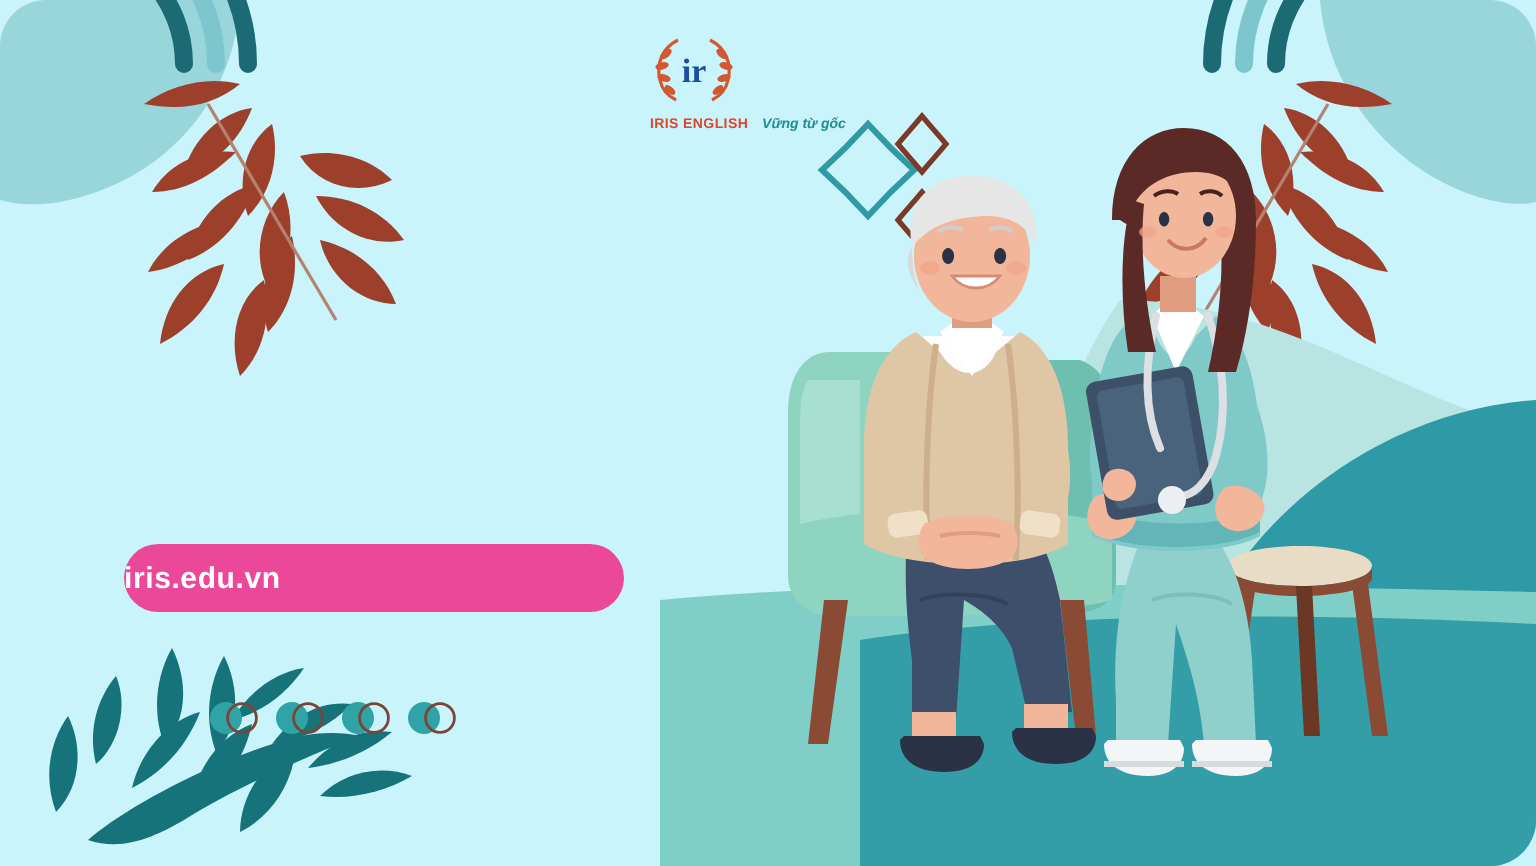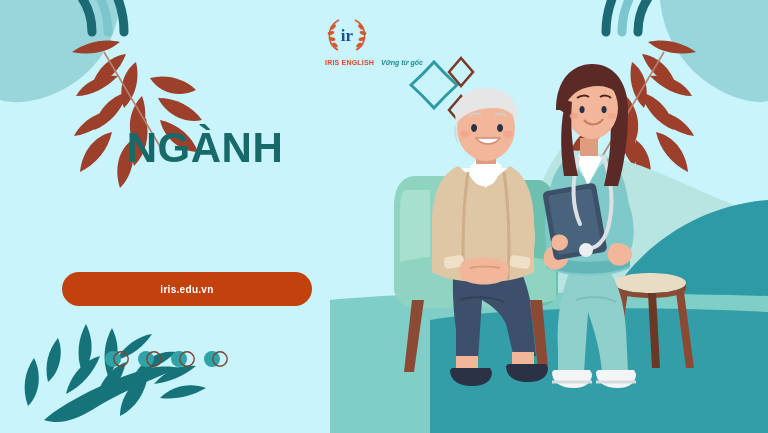--- a/index.html
+++ b/index.html
@@ -4,20 +4,21 @@
 <style>
   html,body{margin:0;padding:0;}
   body{
     width:768px;height:433px;overflow:hidden;
     font-family:"Liberation Sans", sans-serif;
     background:#c9f4fb;
   }
   .canvas{
     position:relative;width:768px;height:433px;overflow:hidden;
     background:#c9f4fb;
+    border-radius:23px;
   }
   .layer{position:absolute;inset:0;}
   svg{display:block;}
 
   
   .logo{
     position:absolute;left:325px;top:16px;width:125px;height:56px;
     display:flex;align-items:flex-start;gap:4px;
   }
   .logo-mark{width:44px;height:36px;flex:0 0 auto;}
@@ -47,23 +48,23 @@
     font-size:42px;
     line-height:47px;
     letter-spacing:.5px;
   }
   .headline .l1{display:block;}
   .headline .l2{display:block;}
 
   
   .pill{
     position:absolute;left:62px;top:272px;width:250px;height:34px;
-    background:#c2410c;border-radius:17px;
-    display:flex;align-items:center;justify-content:center;
-    color:#ffffff;font-size:10px;font-weight:bold;letter-spacing:.3px;
+    background:#ec4899;border-radius:17px;
+    display:flex;align-items:center;justify-content:flex-start;
+    color:#ffffff;font-size:15px;font-weight:bold;letter-spacing:.3px;
   }
 
   
   .dots{
     position:absolute;left:104px;top:350px;
     display:flex;gap:7px;align-items:center;
   }
   .dotpair{position:relative;width:26px;height:18px;}
 </style>
 </head>
@@ -276,21 +277,20 @@
       </g>
       <text x="22" y="25" text-anchor="middle" font-family="Liberation Serif, serif" font-size="17" font-weight="bold" fill="#1b4f9c">ir</text>
     </svg>
     <div class="logo-sub">
       <span class="iris">IRIS ENGLISH</span>
       <span class="vung">Vững từ gốc</span>
     </div>
   </div>
 
   <div class="headline">
-    <span class="l1">NGÀNH</span>
   </div>
 
   <div class="pill">
     <span>iris.edu.vn</span>
   </div>
 
   <div class="dots">
     <span class="dotpair">
       <svg width="26" height="18" viewBox="0 0 26 18">
           <circle cx="9" cy="9" r="8" fill="#2fa3a6"></circle>

